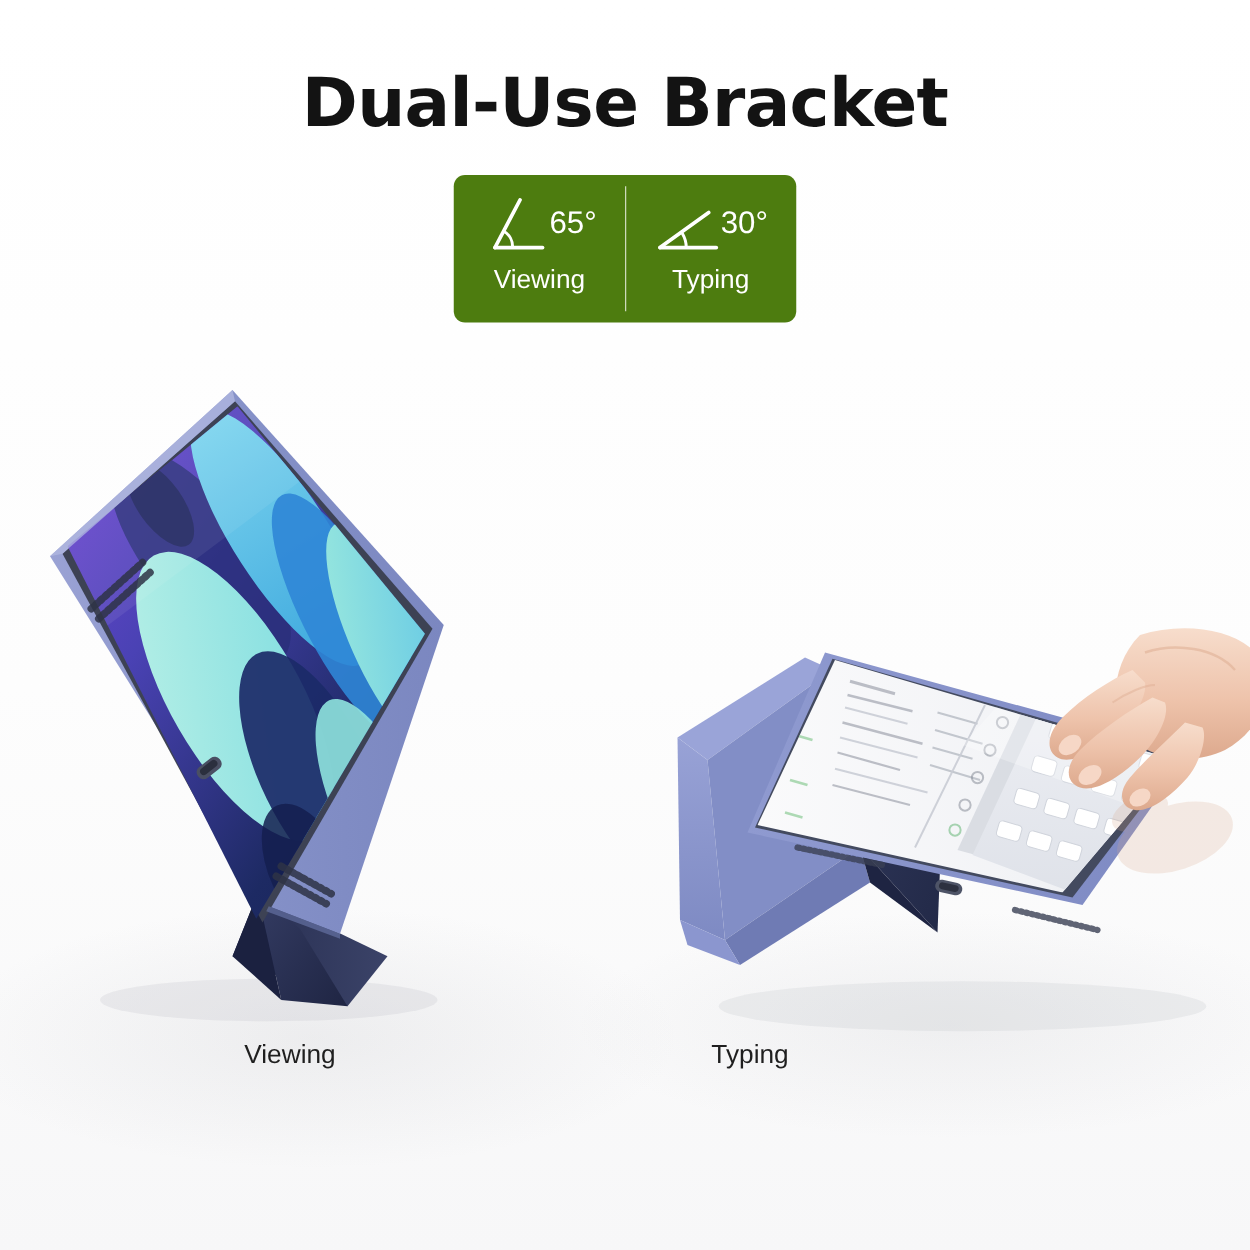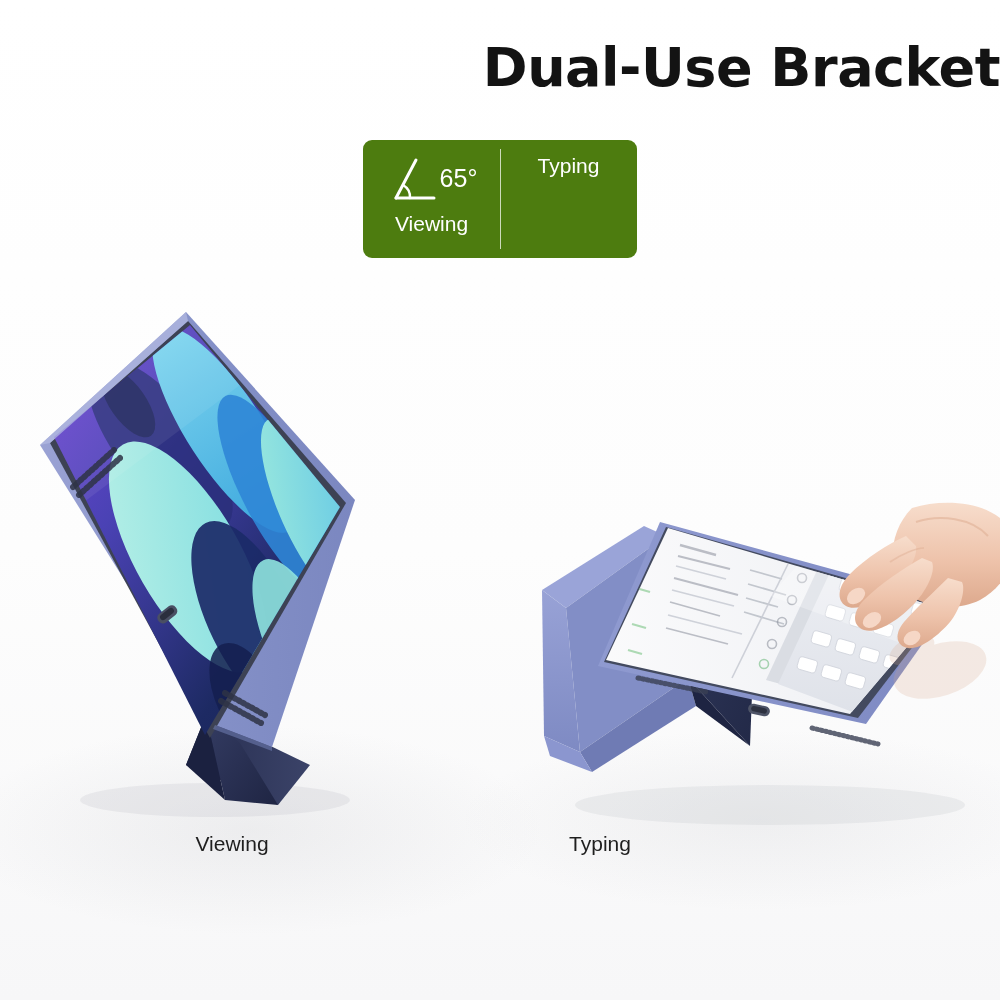--- a/index.html
+++ b/index.html
@@ -13,22 +13,22 @@
   .stage {
     position:absolute; inset:0;
     background:
       radial-gradient(ellipse 420px 150px at 250px 830px, rgba(150,152,160,0.13), rgba(255,255,255,0) 70%),
       radial-gradient(ellipse 430px 130px at 760px 820px, rgba(150,152,160,0.11), rgba(255,255,255,0) 70%),
       linear-gradient(180deg,#ffffff 0%,#fdfdfd 55%,#f7f7f8 100%);
   }
 
   
   .title {
-    position:absolute; left:0; right:0; top:36px;
-    text-align:right;
+    position:absolute; left:0; right:0; top:51px;
+    text-align:center;
     font-size:54px;
     font-weight:bold;
     letter-spacing:-0.5px;
     color:#131313;
     font-family:"DejaVu Sans", sans-serif;
   }
 
   
   .badge {
     position:absolute;
@@ -97,20 +97,28 @@
         <path d="M10 44 H48" stroke="#ffffff" stroke-width="3" fill="none" stroke-linecap="round"></path>
         <path d="M10 44 L30 6" stroke="#ffffff" stroke-width="3" fill="none" stroke-linecap="round"></path>
         <path d="M24 44 A14 14 0 0 0 17 31" stroke="#ffffff" stroke-width="2.4" fill="none" stroke-linecap="round"></path>
       </svg>
       <span class="angle-val">65°</span>
     </div>
     <div class="badge-label">Viewing</div>
   </div>
 
   <div class="badge-half">
+    <div class="angle-row">
+      <svg class="angle-icon" viewBox="0 0 52 50">
+        <path d="M5 44 H50" stroke="#ffffff" stroke-width="3" fill="none" stroke-linecap="round"></path>
+        <path d="M5 44 L44 16" stroke="#ffffff" stroke-width="3" fill="none" stroke-linecap="round"></path>
+        <path d="M26 44 A22 22 0 0 0 23 33" stroke="#ffffff" stroke-width="2.4" fill="none" stroke-linecap="round"></path>
+      </svg>
+      <span class="angle-val">30°</span>
+    </div>
     <div class="badge-label">Typing</div>
   </div>
 </div>
 
 <svg class="photo left" viewBox="0 0 400 530">
   <defs>
     <linearGradient id="wallA" x1="0" y1="0" x2="1" y2="1">
       <stop offset="0%" stop-color="#7a46dd"></stop>
       <stop offset="35%" stop-color="#4a42b4"></stop>
       <stop offset="70%" stop-color="#1d2a63"></stop>

